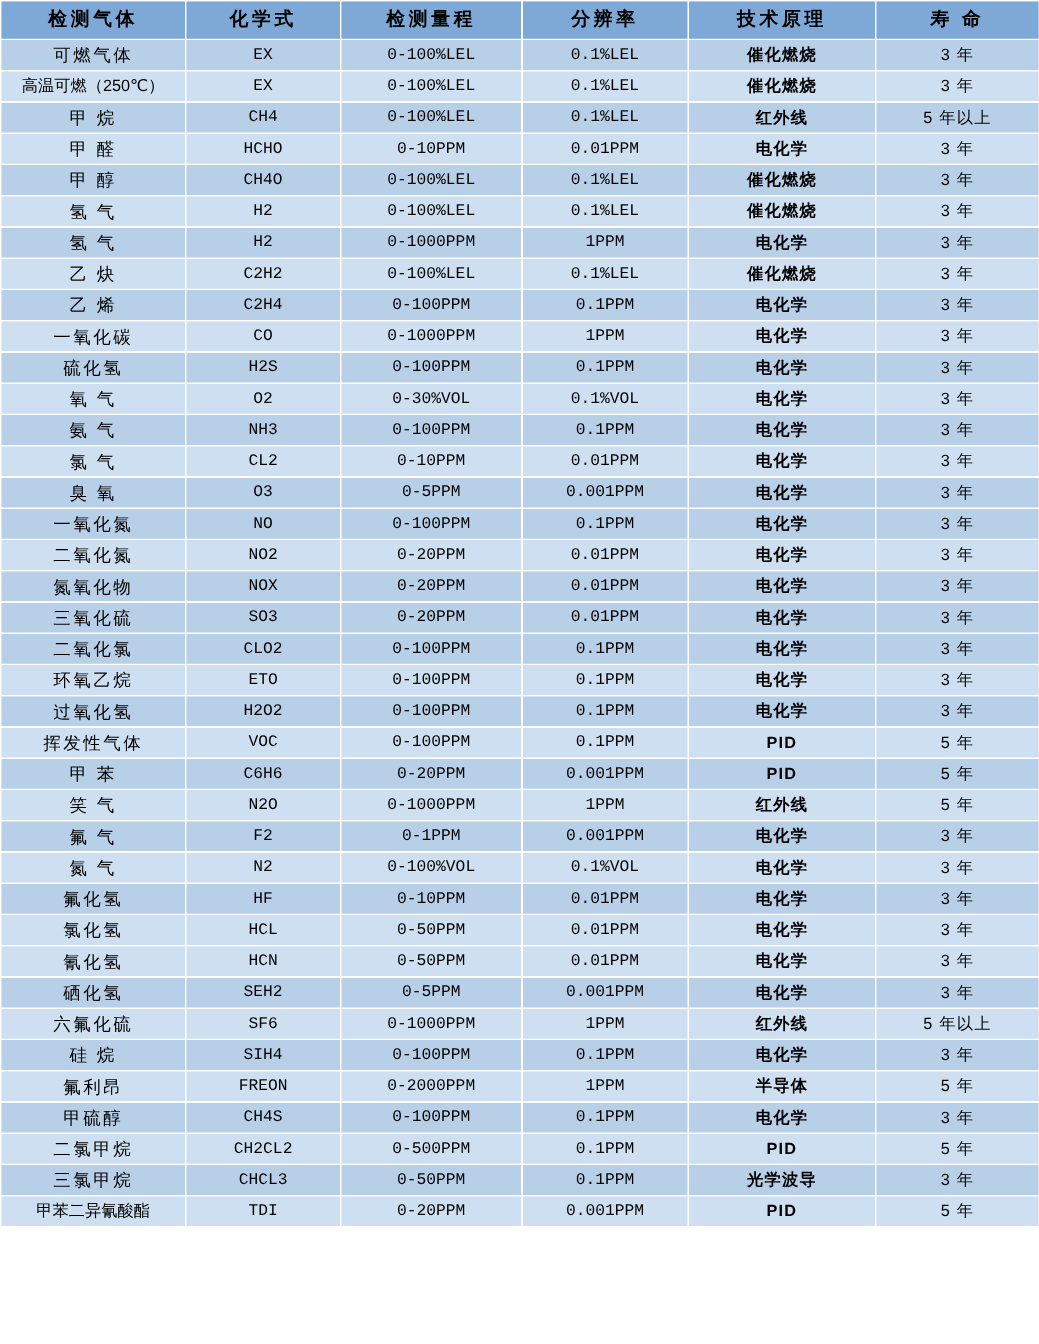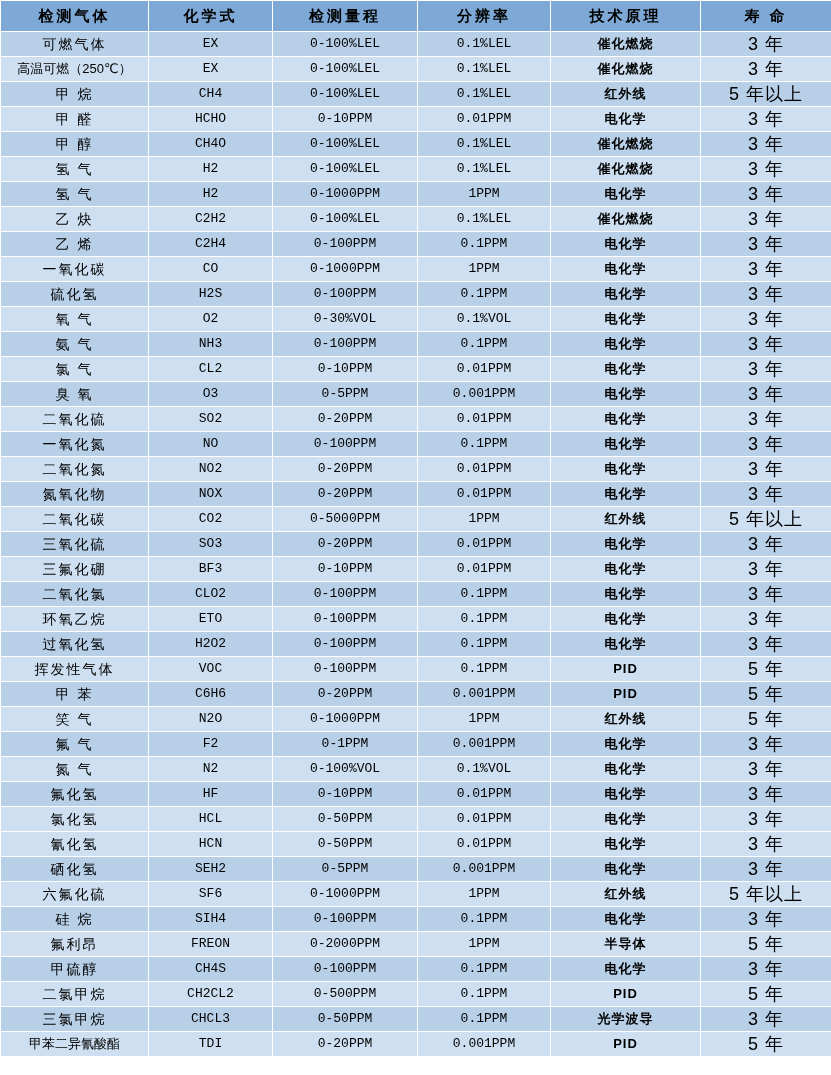--- a/index.html
+++ b/index.html
@@ -62,21 +62,21 @@
     font-size: 13px;
     font-family: "Liberation Mono", "DejaVu Sans Mono", monospace;
     letter-spacing: 0px;
   }
   #gas-table td.principle {
     font-size: 13px;
     letter-spacing: 1px;
     font-weight: bold;
   }
   #gas-table td.life {
-    font-size: 18px;
+    font-size: 13px;
     letter-spacing: 1px;
   }
 </style>
 </head>
 <body>
 
 <table id="gas-table">
   <colgroup>
     <col class="c0">
       <col class="c1">
@@ -209,28 +209,20 @@
         <td class="life">3 年</td>
       </tr>
       <tr class="odd">
         <td class="name">臭 氧</td>
         <td class="formula">O3</td>
         <td class="range">0-5PPM</td>
         <td class="resolution">0.001PPM</td>
         <td class="principle">电化学</td>
         <td class="life">3 年</td>
       </tr>
-      <tr class="even">
-        <td class="name">二氧化硫</td>
-        <td class="formula">SO2</td>
-        <td class="range">0-20PPM</td>
-        <td class="resolution">0.01PPM</td>
-        <td class="principle">电化学</td>
-        <td class="life">3 年</td>
-      </tr>
       <tr class="odd">
         <td class="name">一氧化氮</td>
         <td class="formula">NO</td>
         <td class="range">0-100PPM</td>
         <td class="resolution">0.1PPM</td>
         <td class="principle">电化学</td>
         <td class="life">3 年</td>
       </tr>
       <tr class="even">
         <td class="name">二氧化氮</td>
@@ -241,40 +233,24 @@
         <td class="life">3 年</td>
       </tr>
       <tr class="odd">
         <td class="name">氮氧化物</td>
         <td class="formula">NOX</td>
         <td class="range">0-20PPM</td>
         <td class="resolution">0.01PPM</td>
         <td class="principle">电化学</td>
         <td class="life">3 年</td>
       </tr>
-      <tr class="even">
-        <td class="name">二氧化碳</td>
-        <td class="formula">CO2</td>
-        <td class="range">0-5000PPM</td>
-        <td class="resolution">1PPM</td>
-        <td class="principle">红外线</td>
-        <td class="life">5 年以上</td>
-      </tr>
       <tr class="odd">
         <td class="name">三氧化硫</td>
         <td class="formula">SO3</td>
         <td class="range">0-20PPM</td>
-        <td class="resolution">0.01PPM</td>
-        <td class="principle">电化学</td>
-        <td class="life">3 年</td>
-      </tr>
-      <tr class="even">
-        <td class="name">三氟化硼</td>
-        <td class="formula">BF3</td>
-        <td class="range">0-10PPM</td>
         <td class="resolution">0.01PPM</td>
         <td class="principle">电化学</td>
         <td class="life">3 年</td>
       </tr>
       <tr class="odd">
         <td class="name">二氧化氯</td>
         <td class="formula">CLO2</td>
         <td class="range">0-100PPM</td>
         <td class="resolution">0.1PPM</td>
         <td class="principle">电化学</td>

